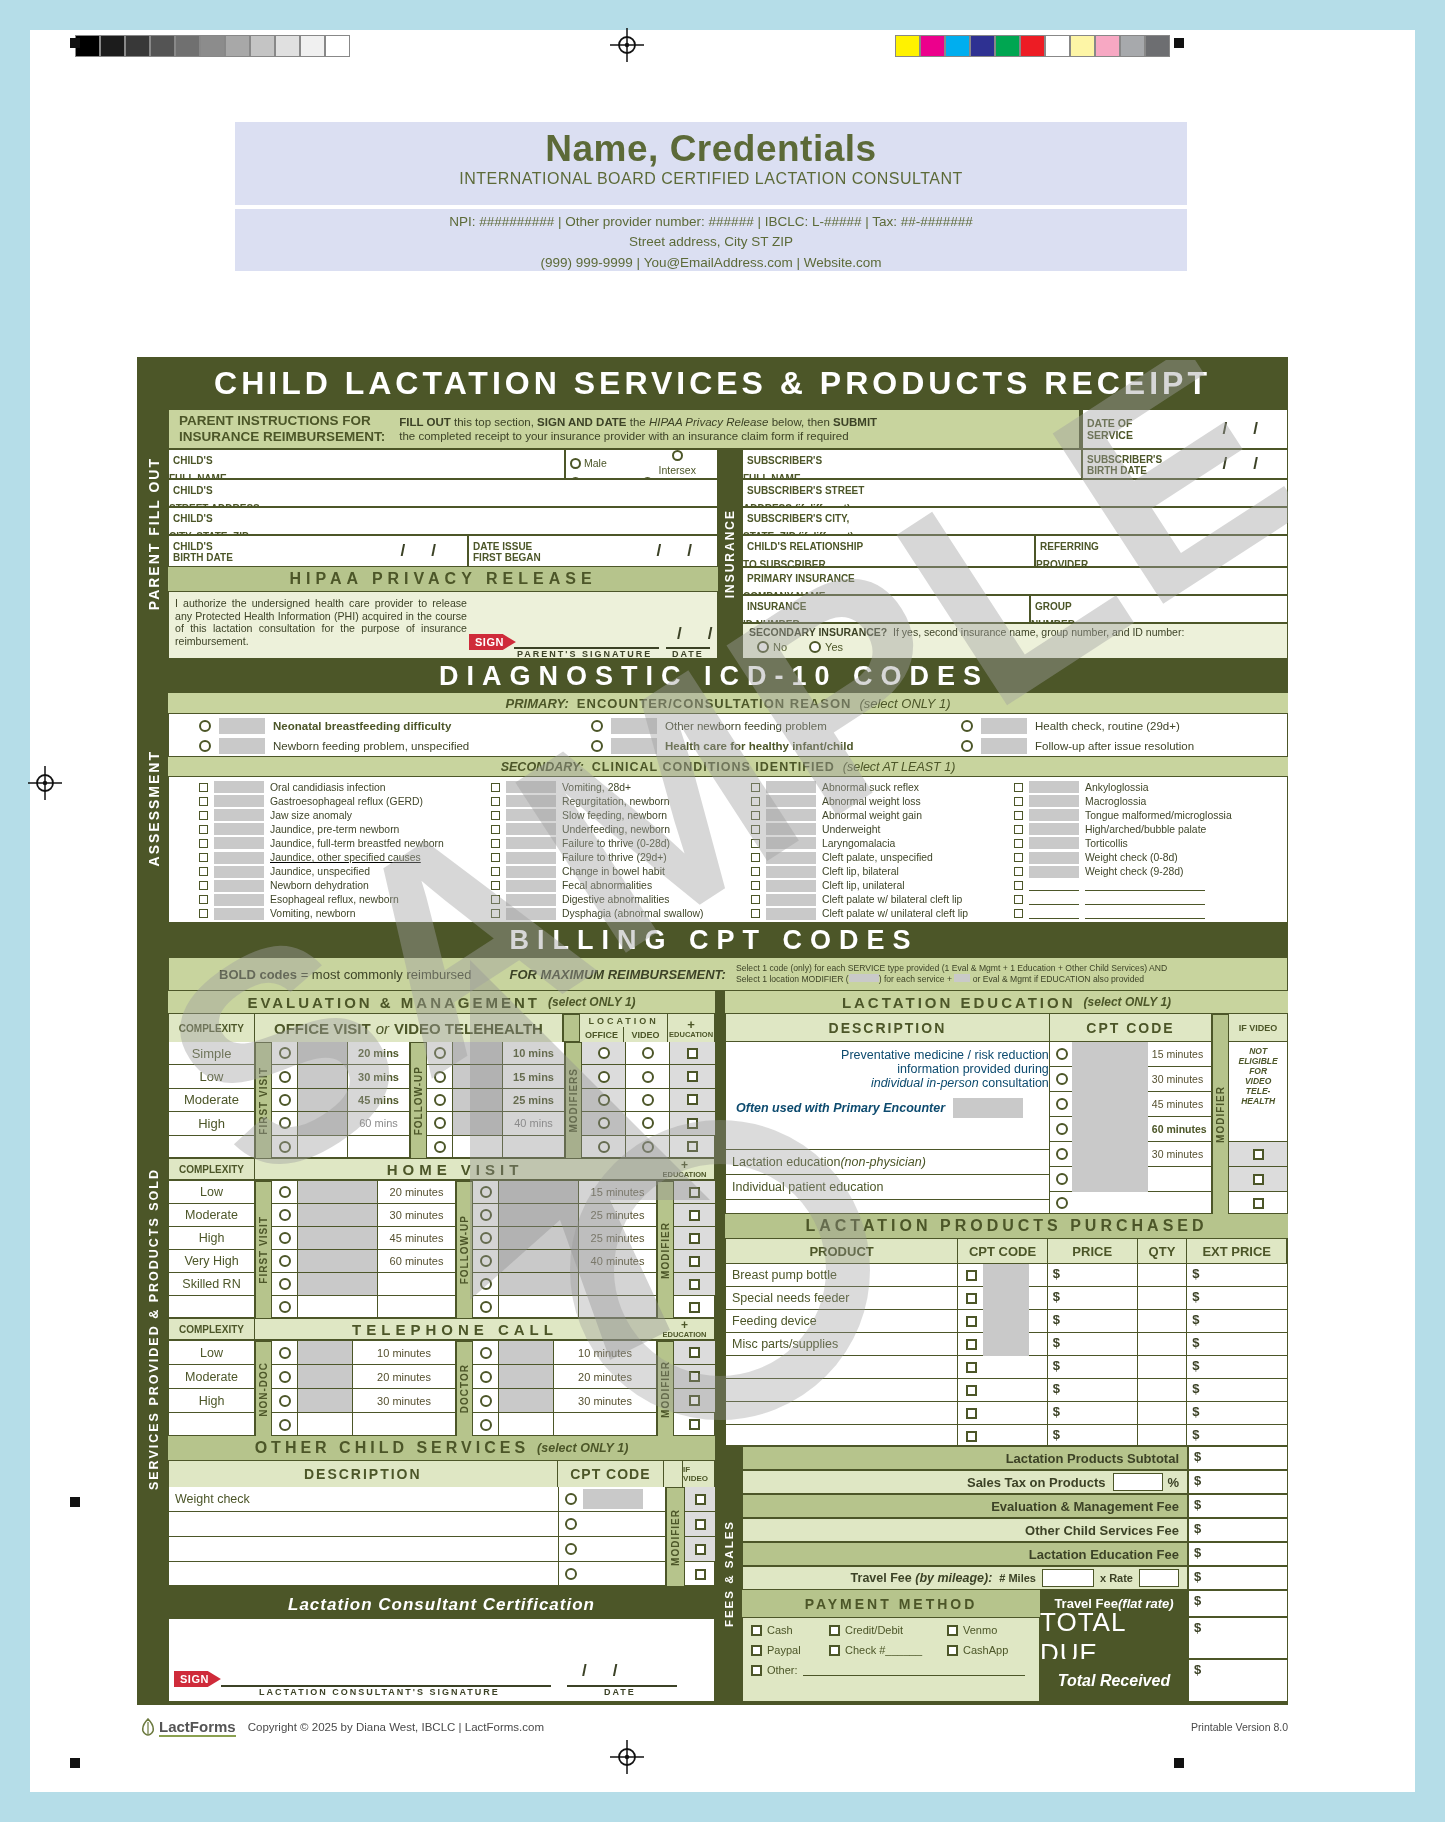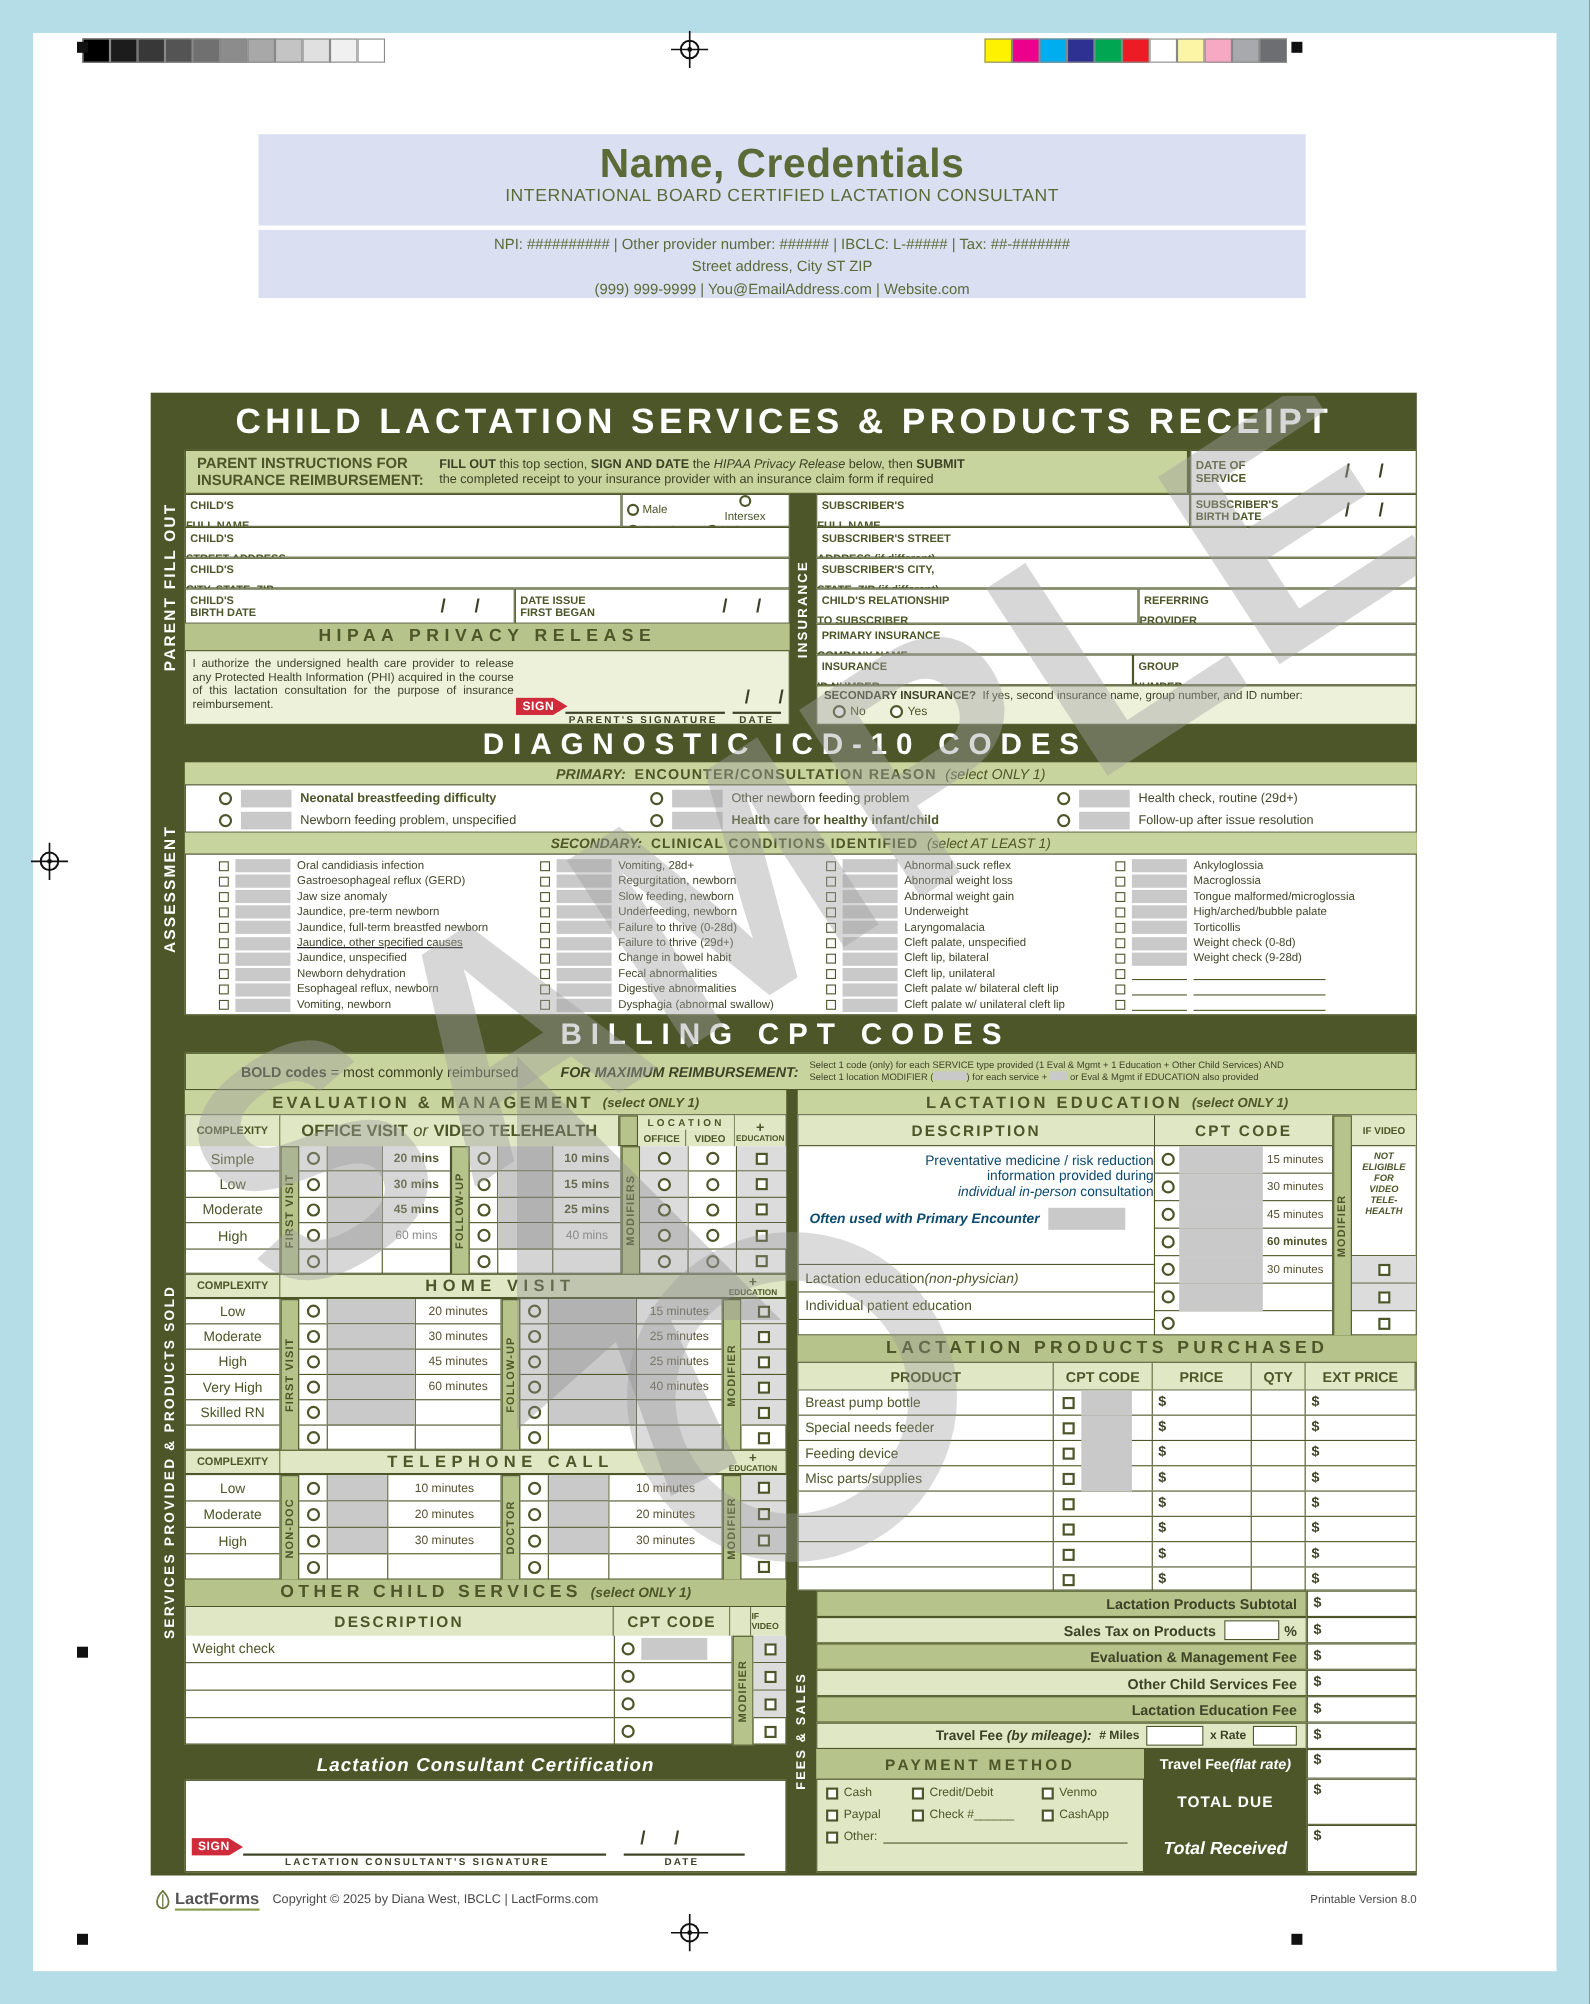--- a/index.html
+++ b/index.html
@@ -1345,21 +1345,21 @@
           <div style="font-size: 11px; color: rgb(76, 86, 40);">CashApp</div>
         </div>
       </div>
       <div style="display: flex; align-items: center; gap: 5px; margin-top: 8px;">
         <div class="cb"></div>
         <div style="font-size: 11px; color: rgb(76, 86, 40);">Other:</div>
         <div style="flex: 1 1 0%; border-bottom: 1.3px solid rgb(76, 86, 40); height: 12px; margin-right: 10px;"></div>
       </div>
     </div>
   <div class="abs bar-dark" style="left:1040px;top:1617px;width:148px;height:42px;display:flex;align-items:center;justify-content:center">
-    <span style="font-size:14px;font-weight:700;letter-spacing:1px">TOTAL DUE</span>
+    <span style="font-size:26px;font-weight:400;letter-spacing:1px">TOTAL DUE</span>
   </div>
   <div class="abs cell" style="left:1188px;top:1617px;width:100px;height:42px"><span class="dollar">$</span></div>
   <div class="abs bar-dark" style="left:1040px;top:1659px;width:148px;height:43px;display:flex;align-items:center;justify-content:center">
     <span class="it" style="font-size:16px;font-weight:800">Total Received</span>
   </div>
   <div class="abs cell" style="left:1188px;top:1659px;width:100px;height:43px"><span class="dollar">$</span></div>
 
   <div class="abs" style="left:140px;top:1714px;width:1148px;height:26px;display:flex;align-items:center">
     <span style="display:inline-flex;align-items:center;gap:3px">
       <svg width="16" height="18" viewBox="0 0 16 18">

